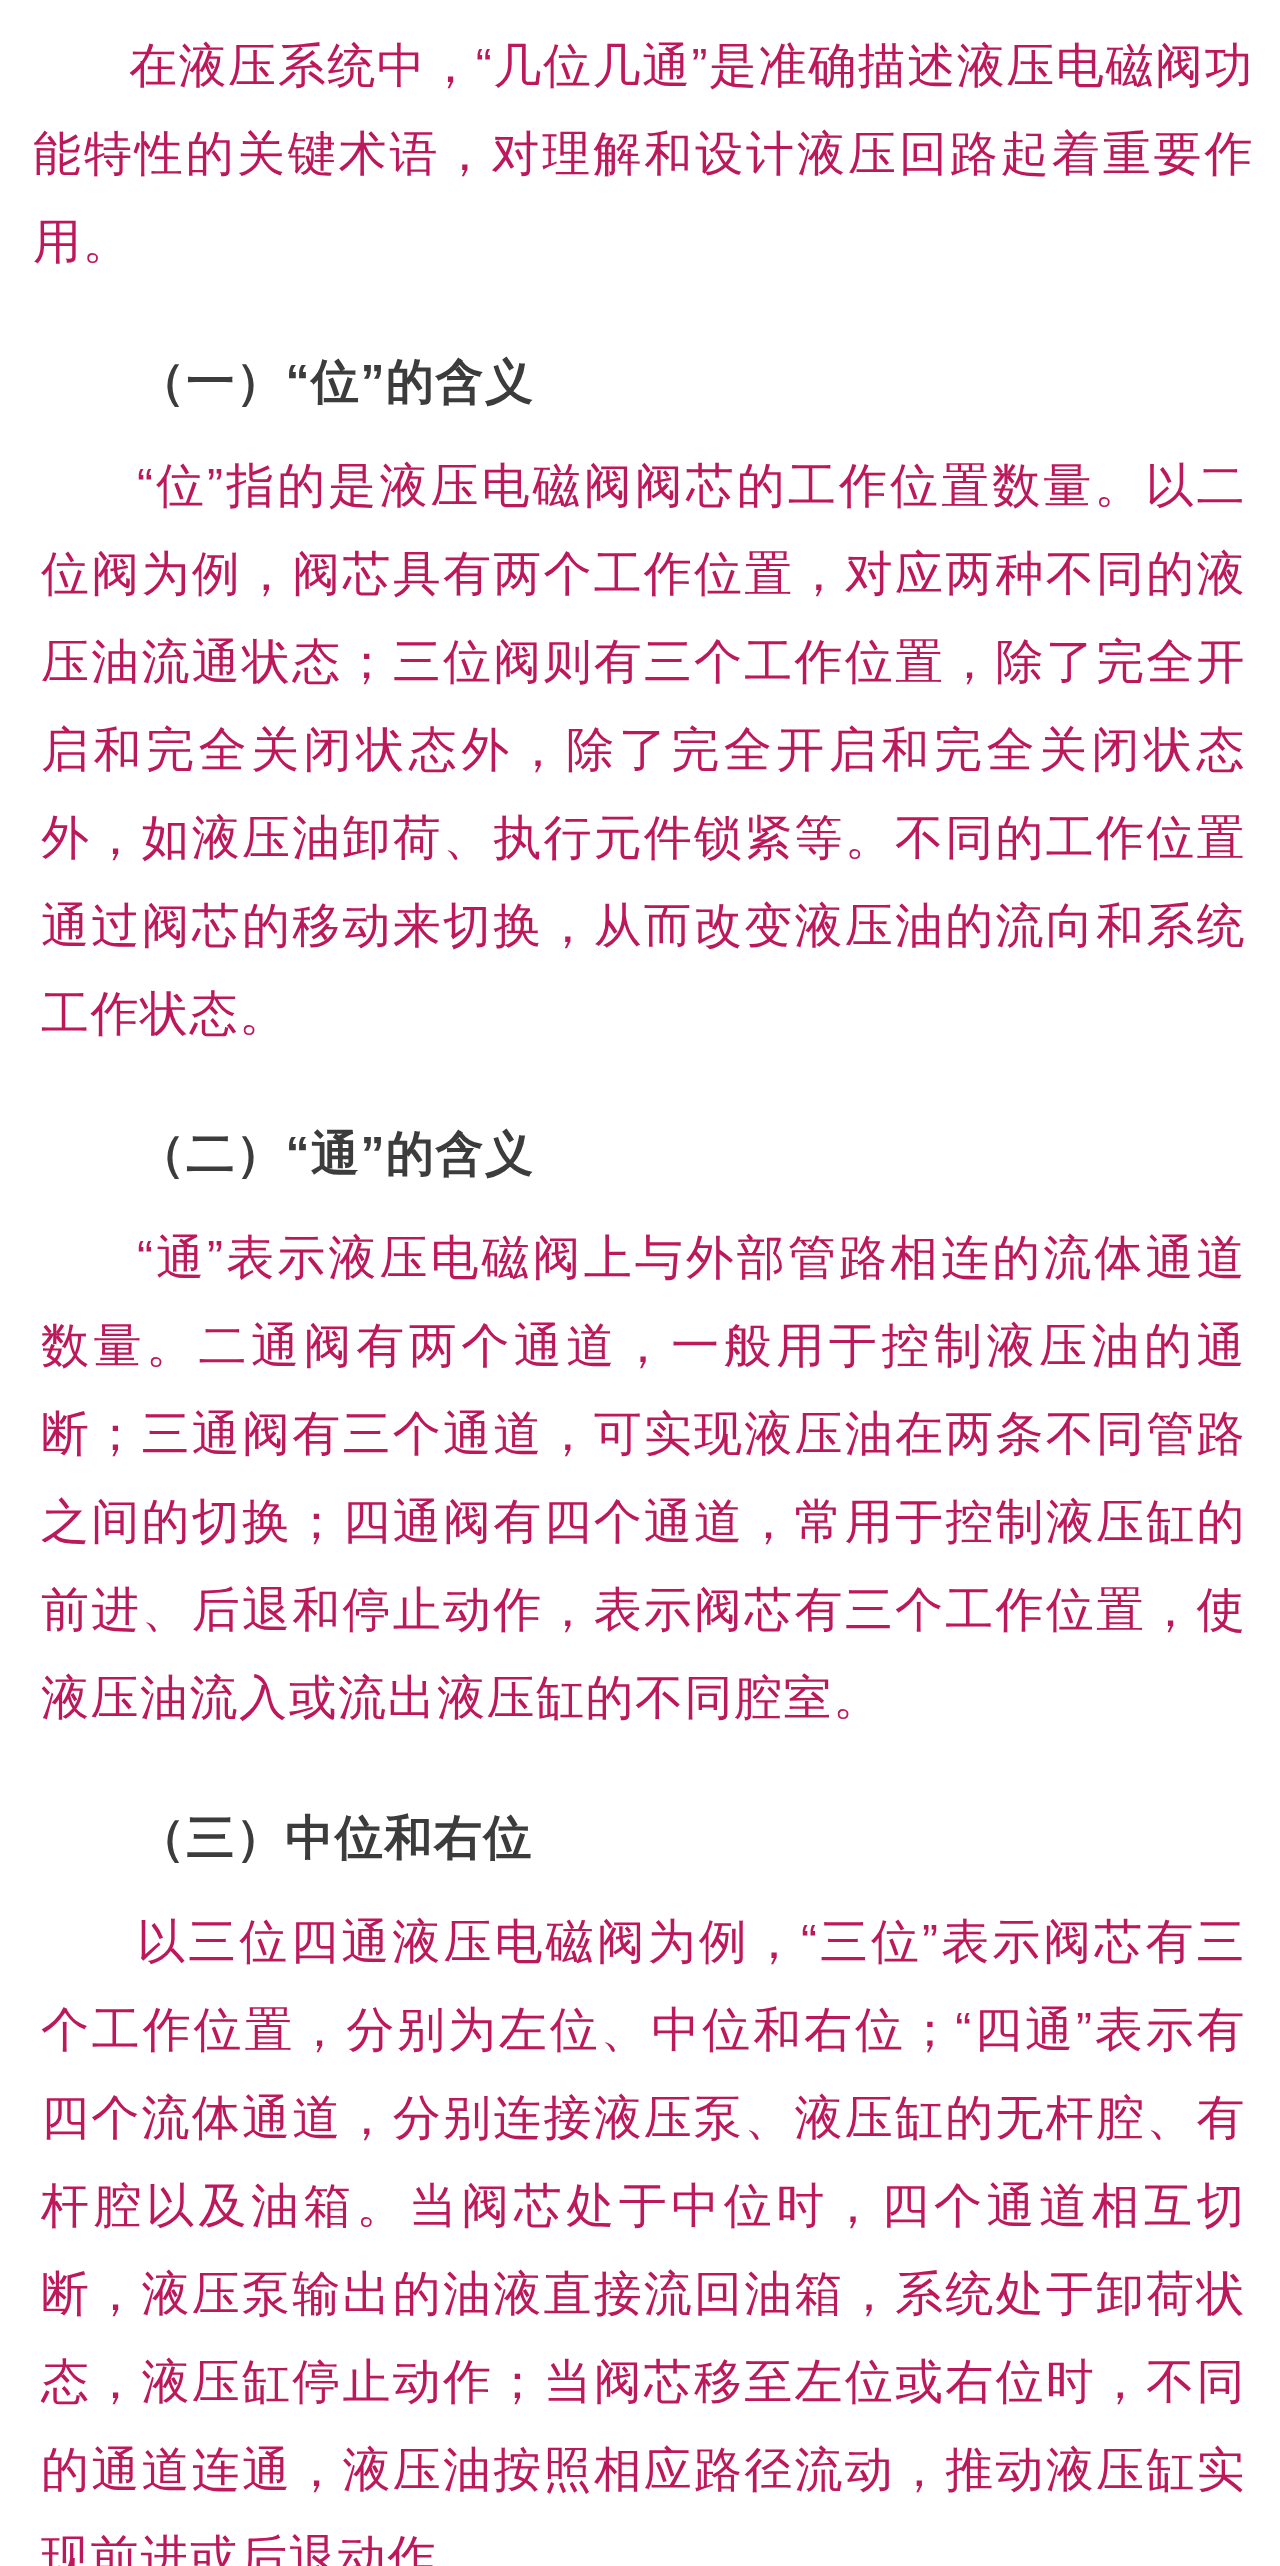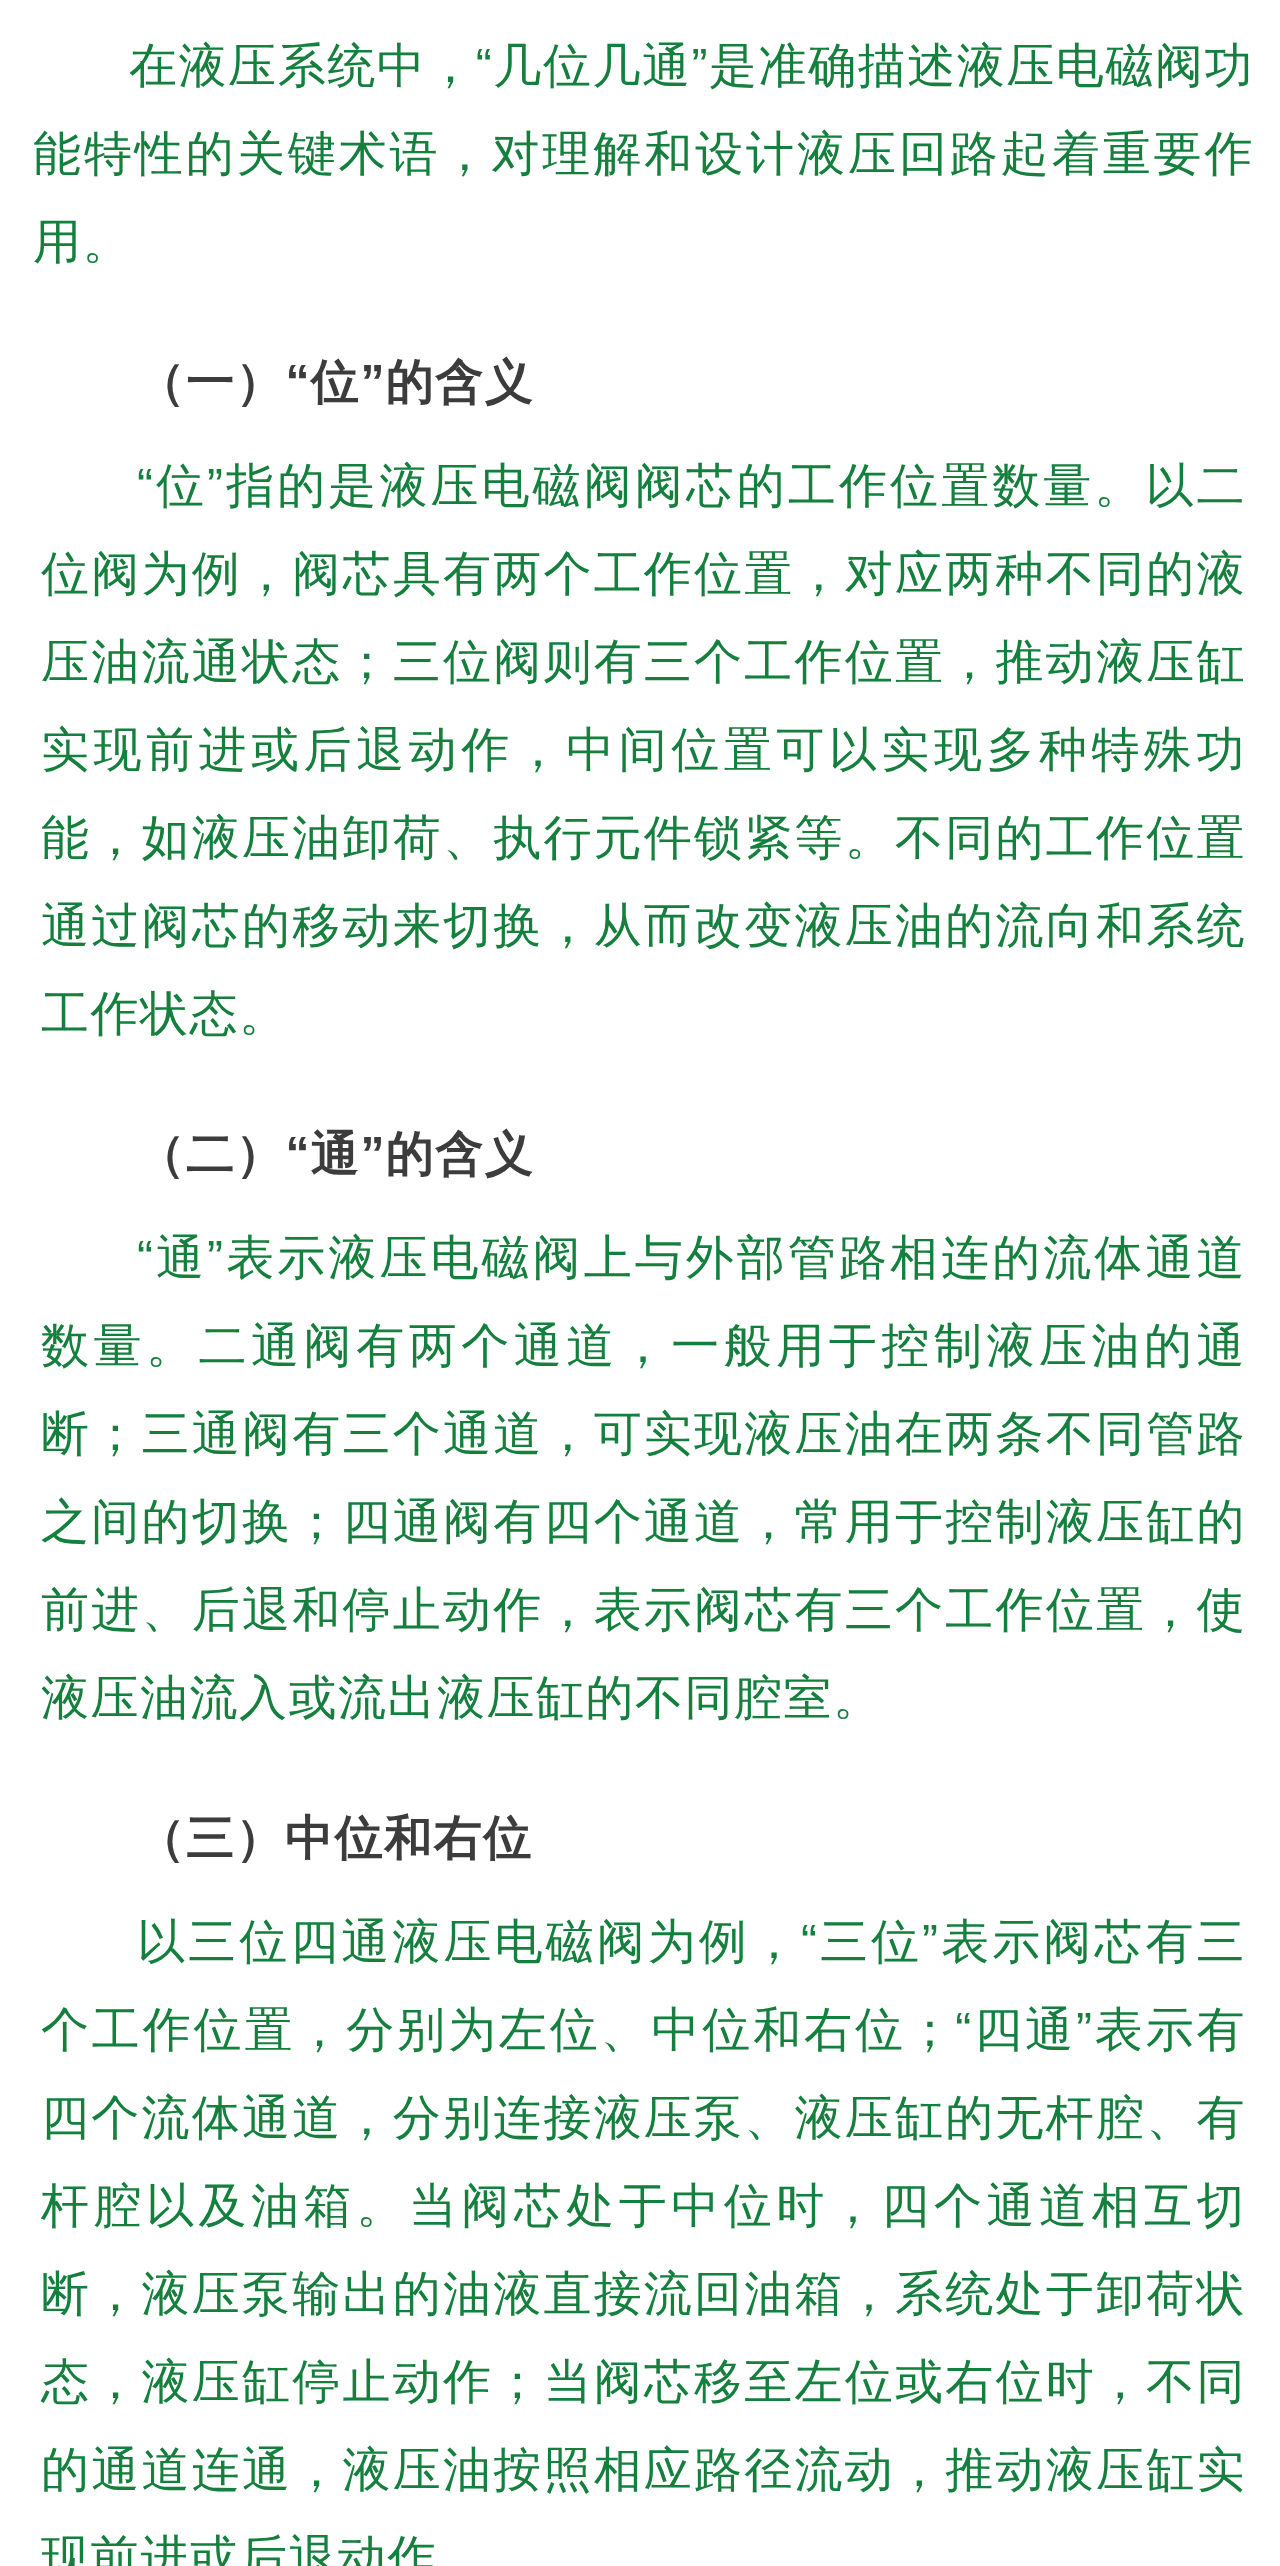--- a/index.html
+++ b/index.html
@@ -17,21 +17,21 @@
     overflow: hidden;
     font-family: "Liberation Sans", "DejaVu Sans", sans-serif;
   }
   .article {
     width: 100%;
   }
   .body-para {
     font-size: 48px;
     line-height: 88px;
     letter-spacing: 1.5px;
-    color: #15803d;
+    color: #be185d;
     margin: 0 0 6px 0;
     text-indent: 2em;
     text-align: justify;
     word-break: break-all;
   }
   .section-heading {
     font-size: 48px;
     line-height: 88px;
     letter-spacing: 1.5px;
     font-weight: 700;
@@ -46,21 +46,21 @@
 </head>
 <body>
 
 <div class="page">
   <div class="article">
 
     <p class="body-para">在液压系统中，“几位几通”是准确描述液压电磁阀功能特性的关键术语，对理解和设计液压回路起着重要作用。</p>
 
     <div class="section">
       <h2 class="section-heading">（一）“位”的含义</h2>
-      <p class="body-para">“位”指的是液压电磁阀阀芯的工作位置数量。以二位阀为例，阀芯具有两个工作位置，对应两种不同的液压油流通状态；三位阀则有三个工作位置，推动液压缸实现前进或后退动作，中间位置可以实现多种特殊功能，如液压油卸荷、执行元件锁紧等。不同的工作位置通过阀芯的移动来切换，从而改变液压油的流向和系统工作状态。</p>
+      <p class="body-para">“位”指的是液压电磁阀阀芯的工作位置数量。以二位阀为例，阀芯具有两个工作位置，对应两种不同的液压油流通状态；三位阀则有三个工作位置，除了完全开启和完全关闭状态外，除了完全开启和完全关闭状态外，如液压油卸荷、执行元件锁紧等。不同的工作位置通过阀芯的移动来切换，从而改变液压油的流向和系统工作状态。</p>
     </div>
 
     <div class="section">
       <h2 class="section-heading">（二）“通”的含义</h2>
       <p class="body-para">“通”表示液压电磁阀上与外部管路相连的流体通道数量。二通阀有两个通道，一般用于控制液压油的通断；三通阀有三个通道，可实现液压油在两条不同管路之间的切换；四通阀有四个通道，常用于控制液压缸的前进、后退和停止动作，表示阀芯有三个工作位置，使液压油流入或流出液压缸的不同腔室。</p>
     </div>
 
     <div class="section">
       <h2 class="section-heading">（三）中位和右位</h2>
       <p class="body-para">以三位四通液压电磁阀为例，“三位”表示阀芯有三个工作位置，分别为左位、中位和右位；“四通”表示有四个流体通道，分别连接液压泵、液压缸的无杆腔、有杆腔以及油箱。当阀芯处于中位时，四个通道相互切断，液压泵输出的油液直接流回油箱，系统处于卸荷状态，液压缸停止动作；当阀芯移至左位或右位时，不同的通道连通，液压油按照相应路径流动，推动液压缸实现前进或后退动作。</p>

